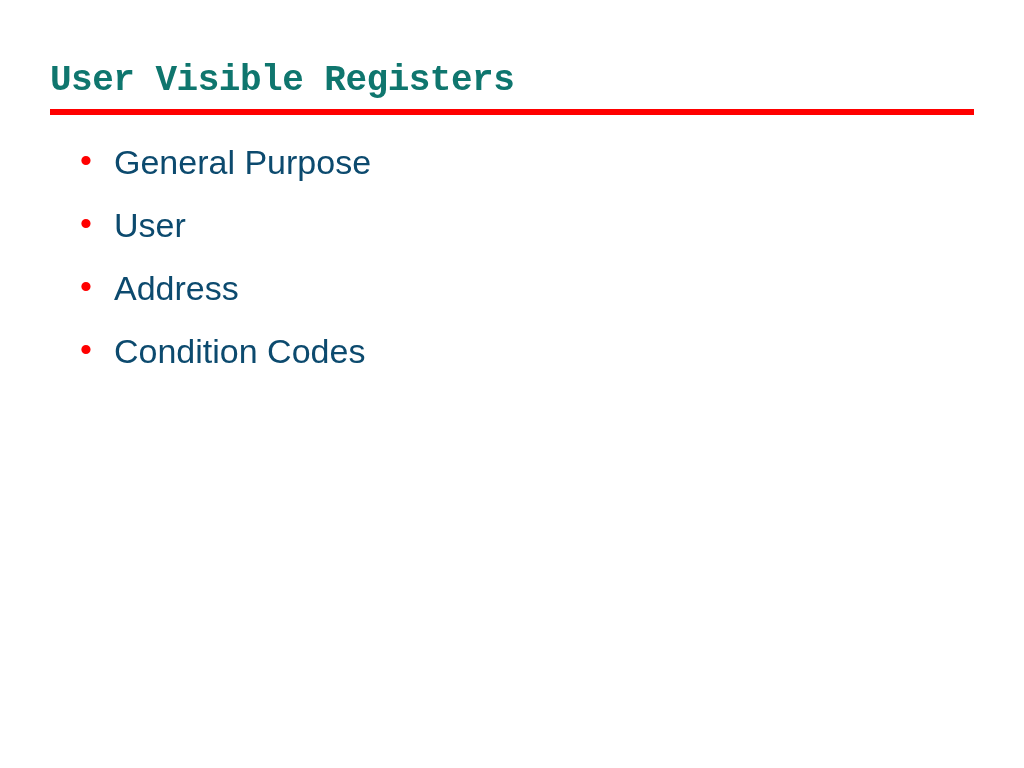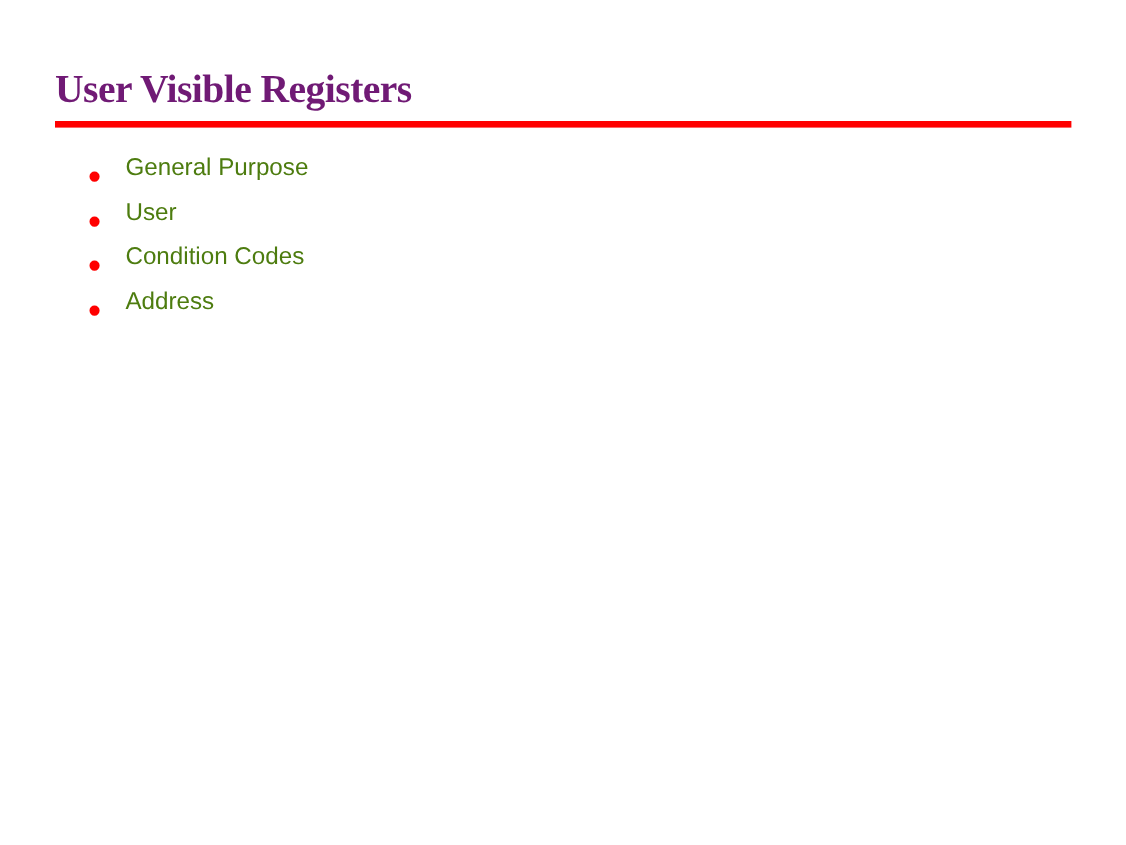--- a/index.html
+++ b/index.html
@@ -11,38 +11,38 @@
       width: 1024px;
       height: 768px;
       background: #ffffff;
       font-family: Verdana, Geneva, sans-serif;
       padding: 60px 50px 50px 50px;
       position: relative;
     }
     .title {
       font-size: 36px;
       font-weight: 900;
-      color: #701a75;
-      font-family: Liberation Serif, serif;
+      color: #0f766e;
+      font-family: Liberation Mono, monospace;
       letter-spacing: -0.5px;
       margin-bottom: 8px;
     }
     .divider {
       height: 6px;
       background: #ff0000;
       width: 100%;
       margin-bottom: 16px;
     }
     .bullet-list {
       list-style: none;
       padding-left: 30px;
     }
     .bullet-item {
-      font-size: 22px;
-      color: #4d7c0f;
+      font-size: 34px;
+      color: #0c4a6e;
       line-height: 1.85;
       position: relative;
       padding-left: 34px;
     }
     .bullet-item::before {
       content: "•";
       color: #ff0000;
       font-size: 34px;
       position: absolute;
       left: 0;
@@ -50,15 +50,15 @@
     }
   </style>
 </head>
 <body>
 
 <h1 class="title">User Visible Registers</h1>
 <div class="divider"></div>
 <ul class="bullet-list">
   <li class="bullet-item">General Purpose</li>
   <li class="bullet-item">User</li>
+  <li class="bullet-item">Address</li>
   <li class="bullet-item">Condition Codes</li>
-  <li class="bullet-item">Address</li>
 </ul>
 
 </body></html>

